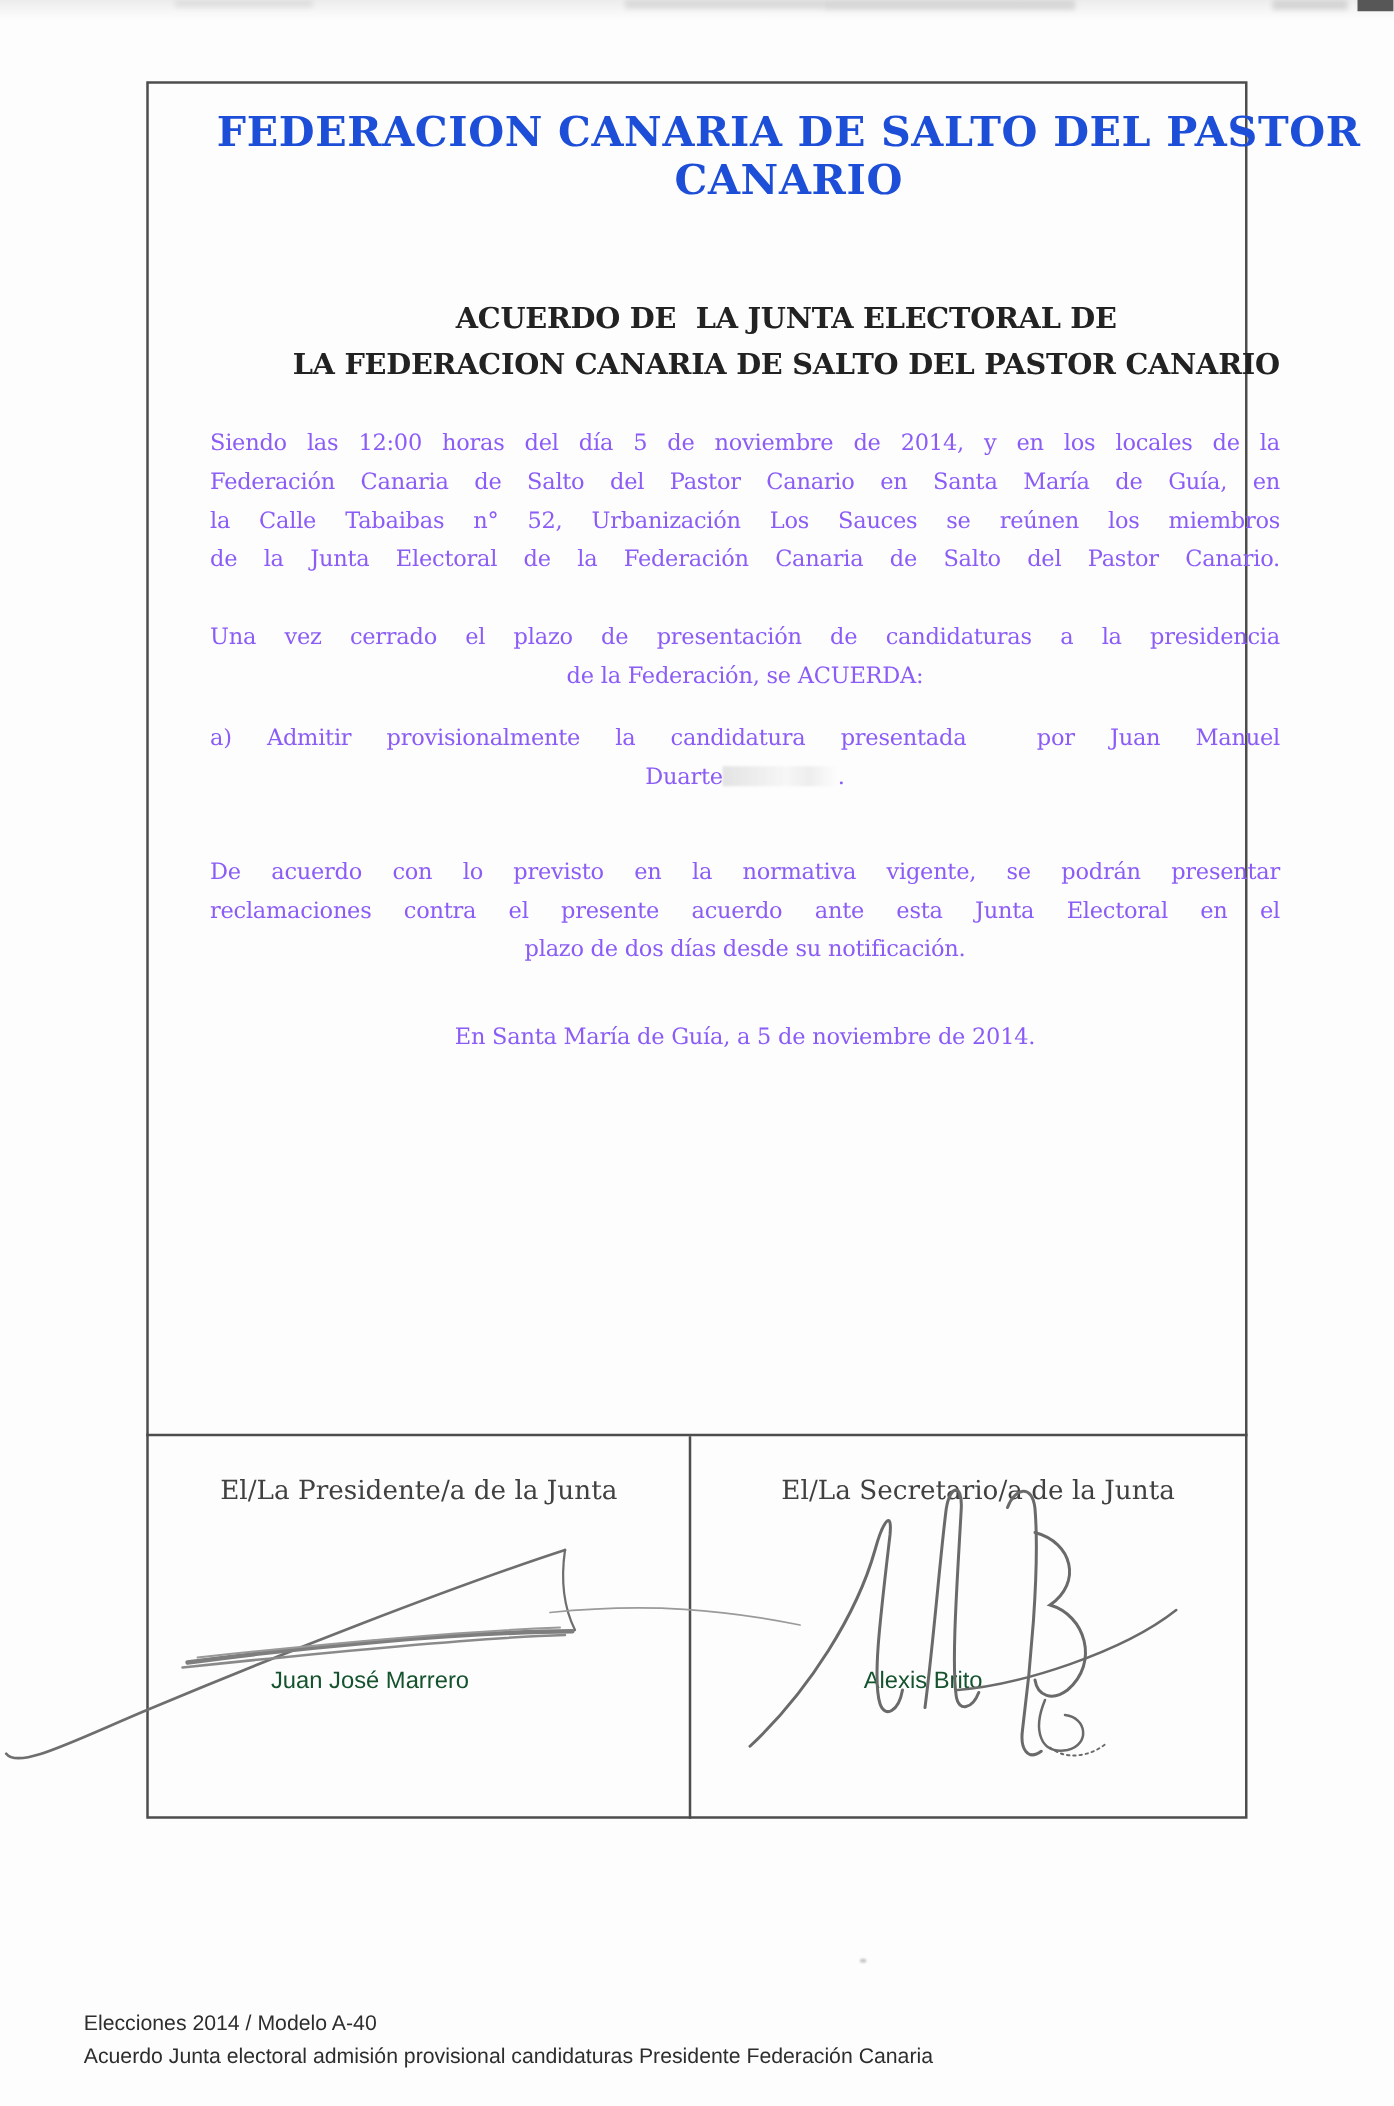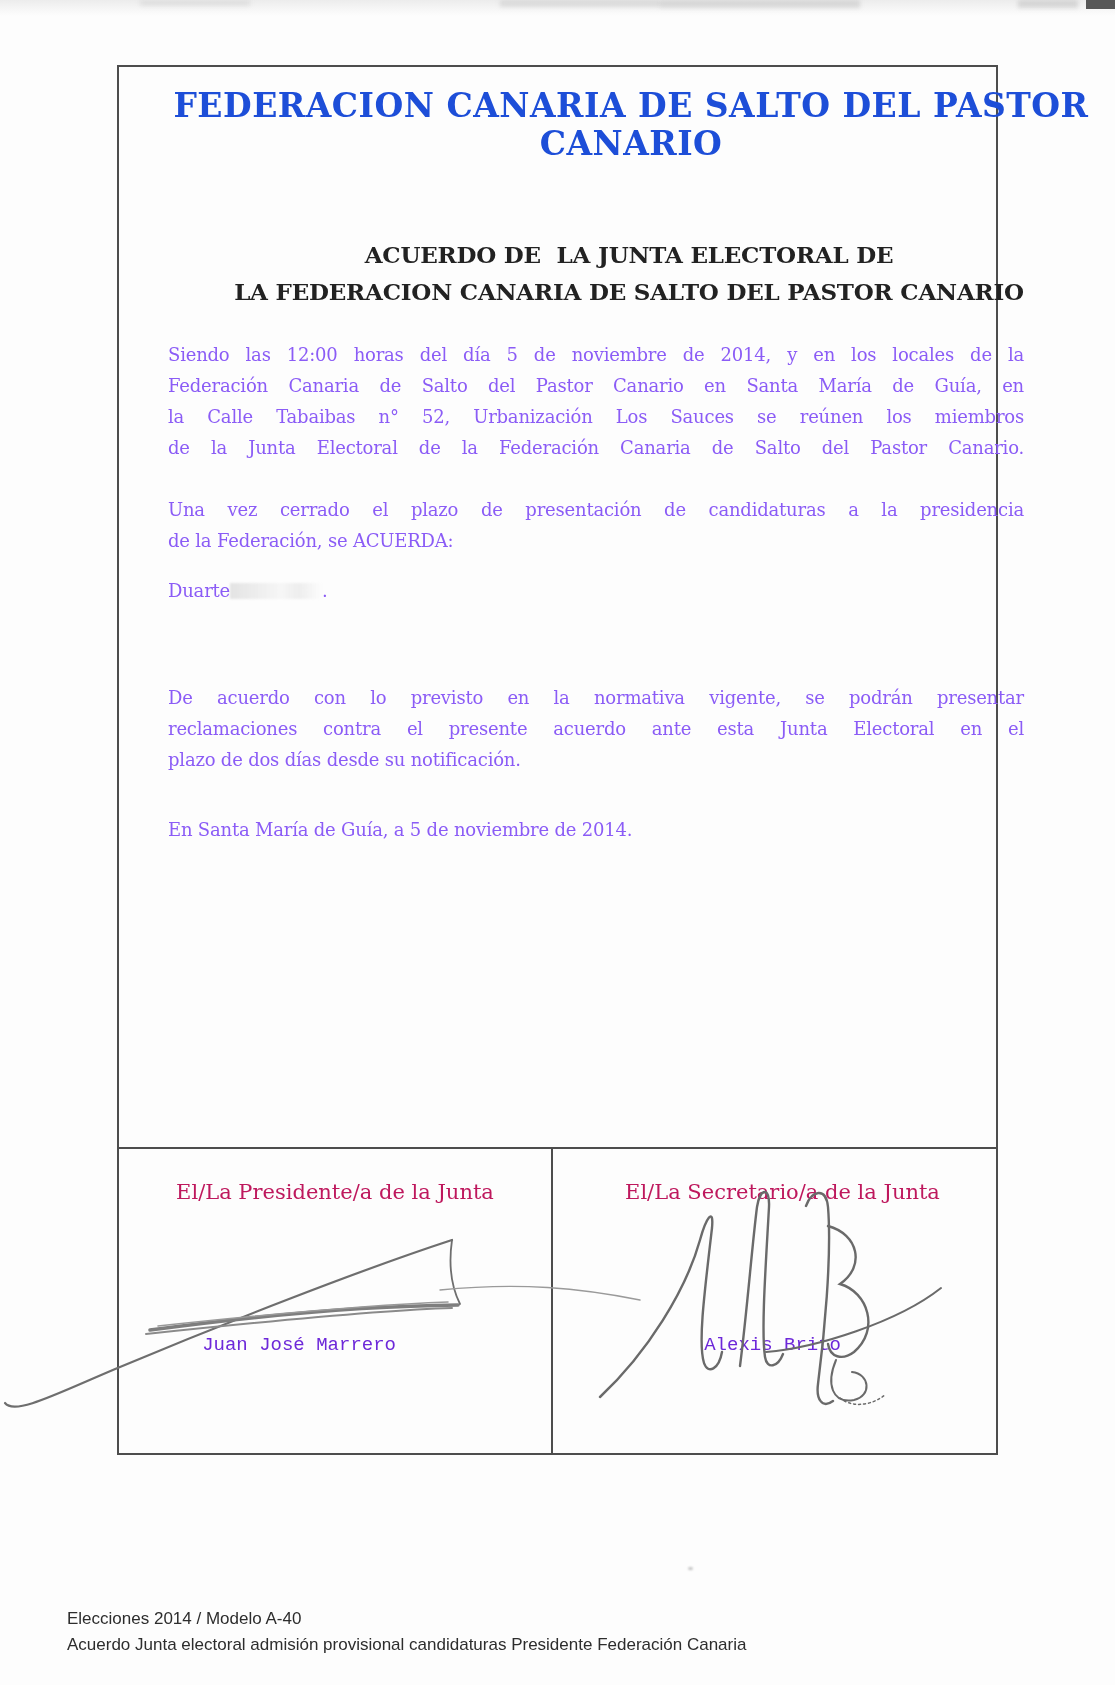--- a/index.html
+++ b/index.html
@@ -22,35 +22,35 @@
   
   .title{position:absolute;left:117px;top:87px;width:1028px;text-align:center;
          font-weight:bold;font-size:33px;line-height:38px;color:#1d4ed8;letter-spacing:.5px;}
   .subtitle{position:absolute;left:117px;top:236px;width:1024px;text-align:center;
             font-weight:bold;font-size:23px;line-height:37px;color:#222;letter-spacing:-.2px;}
   
   .bodytext{position:absolute;left:130px;width:856px;font-size:18px;line-height:31px;
             color:#8b5cf6;letter-spacing:-.2px;margin-left:38px;}
   .p1{top:339px;} .p2{top:494px;} .p3{top:575px;} .p4{top:682px;} .p5{top:814px;}
   .jline{text-align:justify;text-align-last:justify;}
-  .lline{text-align:left;}
+  .lline{text-align:center;}
   .redaction{display:inline-block;width:92px;height:16px;vertical-align:baseline;
              transform:translateY(2px);filter:blur(1px);
              background:linear-gradient(90deg,rgba(175,175,175,.32),rgba(190,190,190,.10) 55%,
                         rgba(185,185,185,.22) 75%,rgba(200,200,200,0) 100%);}
   
   .sig-table{position:absolute;left:117px;top:1147px;width:881px;height:308px;
              border-top:2px solid #4d4d4d;box-sizing:border-box;}
   .sig-divider{position:absolute;left:434px;top:0;width:2px;height:100%;background:#4d4d4d;}
-  .sig-label{position:absolute;font-size:21px;line-height:26px;color:#be185d;text-align:center;
+  .sig-label{position:absolute;font-size:21px;line-height:26px;color:#404040;text-align:center;
              font-family:"DejaVu Serif",serif;}
   .sig-label-left{left:117px;top:1179px;width:436px;}
   .sig-label-right{left:553px;top:1179px;width:445px;padding-left:14px;box-sizing:border-box;}
-  .sig-name{position:absolute;font-family:Liberation Mono, monospace;font-size:19px;line-height:24px;
-            color:#6d28d9;text-align:right;}
+  .sig-name{position:absolute;font-family:Liberation Sans, sans-serif;font-size:19px;line-height:24px;
+            color:#14532d;text-align:center;}
   .sig-name-left{left:196px;top:1333px;width:200px;}
   .sig-name-right{left:636px;top:1333px;width:205px;}
   .sig-svg{position:absolute;left:0;top:0;width:1115px;height:1685px;pointer-events:none;}
   
   .footer{position:absolute;left:55px;top:1606px;font-family:"Liberation Sans",sans-serif;
           font-size:17px;line-height:26px;color:#2d2d2d;margin-left:12px;}
 </style>
 </head>
 <body>
 
@@ -81,20 +81,21 @@
     <div class="jline">la Calle Tabaibas n° 52, Urbanización Los Sauces se reúnen los miembros</div>
     <div class="jline">de la Junta Electoral de la Federación Canaria de Salto del Pastor Canario.</div>
   </div>
 
   <div class="bodytext p2">
     <div class="jline">Una vez cerrado el plazo de presentación de candidaturas a la presidencia</div>
     <div class="lline">de la Federación, se ACUERDA:</div>
   </div>
 
   <div class="bodytext p3">
+    <div class="jline">a) Admitir provisionalmente la candidatura presentada&nbsp; por Juan Manuel</div>
     <div class="lline">
       <span>Duarte</span><span class="redaction"></span><span>.</span>
     </div>
   </div>
 
   <div class="bodytext p4">
     <div class="jline">De acuerdo con lo previsto en la normativa vigente, se podrán presentar</div>
     <div class="jline">reclamaciones contra el presente acuerdo ante esta Junta Electoral en el</div>
     <div class="lline">plazo de dos días desde su notificación.</div>
   </div>

